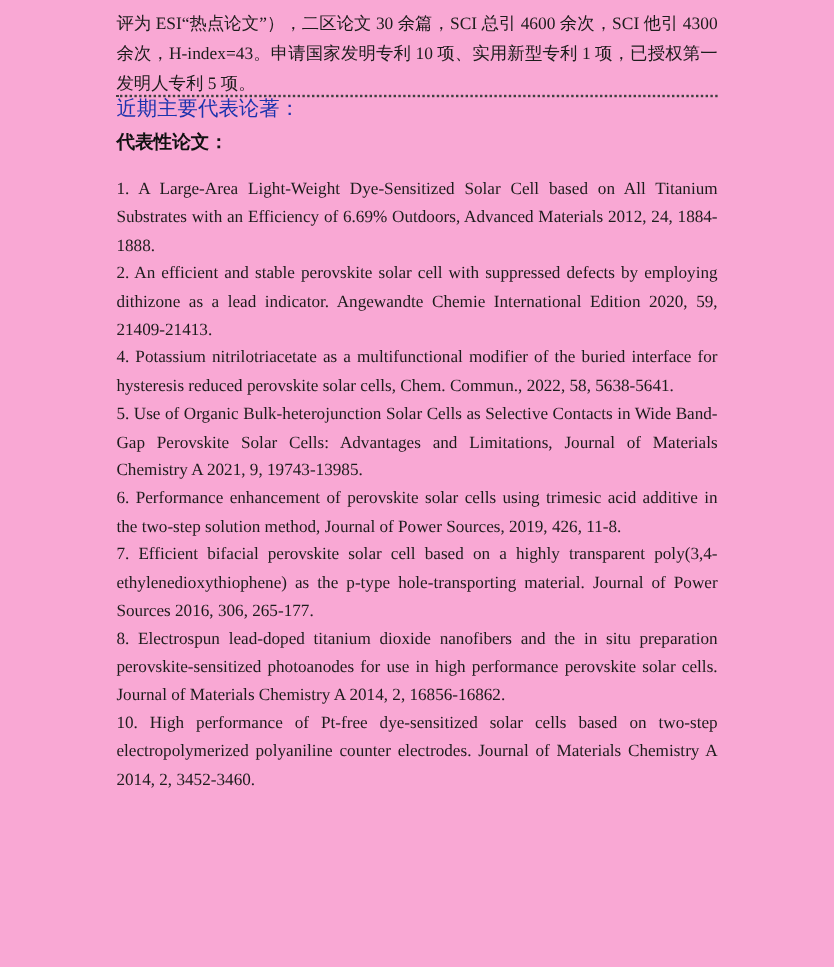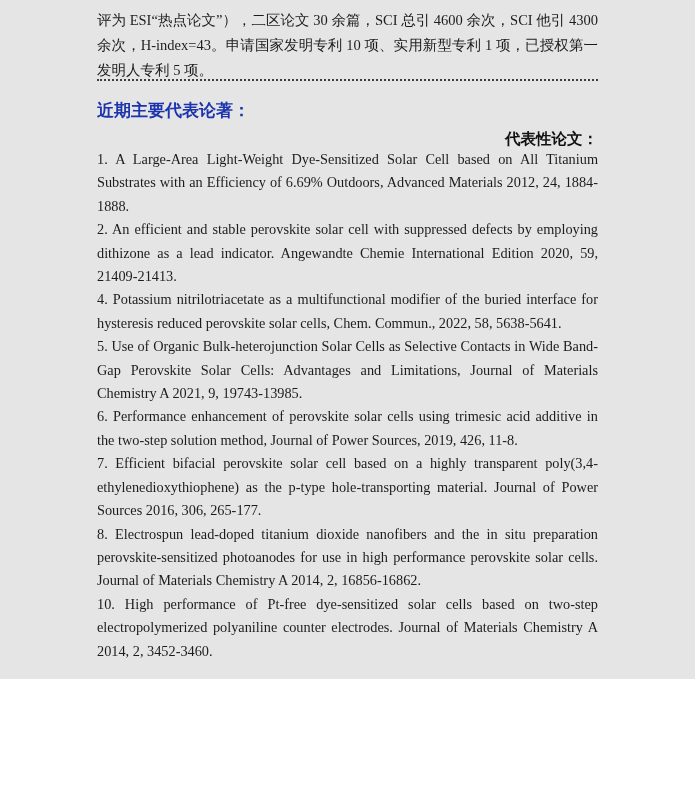--- a/index.html
+++ b/index.html
@@ -3,22 +3,22 @@
 <meta charset="utf-8">
 <style>
   html, body {
     margin: 0;
     padding: 0;
     background: #ffffff;
   }
   .page {
     position: relative;
     width: 695px;
-    height: 679px;
-    background: #e5e5e5;
+    height: 806px;
+    background: #f9a8d4;
     overflow: hidden;
     font-family: "Liberation Serif", "DejaVu Serif", serif;
     color: #1c1c1c;
   }
   .content {
     position: absolute;
     left: 97px;
     top: 0;
     width: 501px;
   }
@@ -29,38 +29,37 @@
     line-height: 25px;
     text-align: justify;
     color: #1c1c1c;
   }
   .dotted-divider {
     height: 0;
     margin-top: -4px;
     border-bottom: 2px dotted #3f3f3f;
   }
   .section-heading {
-    margin: 20px 0 0 0;
+    margin: 0 0 0 0;
     font-family: "Liberation Sans", "DejaVu Sans", sans-serif;
-    font-weight: bold;
+    font-weight: normal;
     font-size: 17px;
     line-height: 20px;
     color: #1b33ad;
   }
   .subsection-heading {
     margin: 9px 0 0 0;
     font-family: "Liberation Sans", "DejaVu Sans", sans-serif;
     font-weight: bold;
     font-size: 15.5px;
     line-height: 18px;
     color: #111111;
-    text-align: right;
   }
   .publications {
-    margin-top: 0;
+    margin-top: 19px;
   }
   .publication-item {
     margin: 0;
     font-size: 14.3px;
     line-height: 23.4px;
     text-align: justify;
     color: #1c1c1c;
   }
 </style>
 </head>

